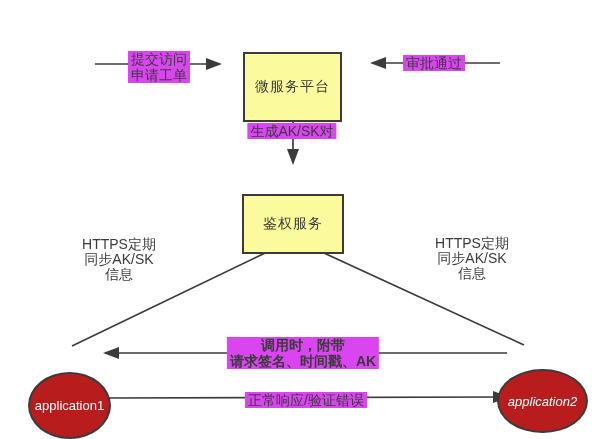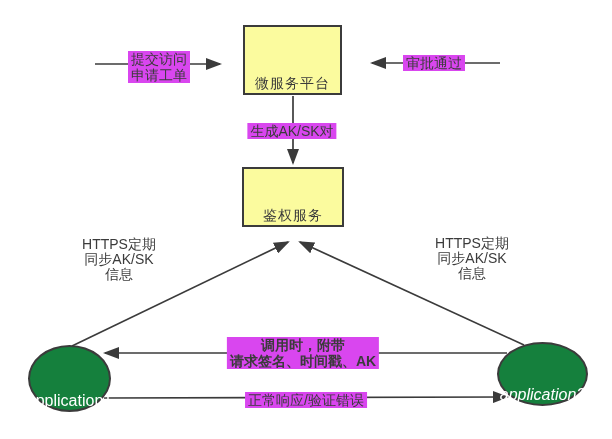--- a/index.html
+++ b/index.html
@@ -18,38 +18,39 @@
   svg.wires {
     position: absolute;
     left: 0;
     top: 0;
     width: 612px;
     height: 439px;
   }
   .node {
     position: absolute;
     display: flex;
-    align-items: flex-end;
+    align-items: center;
     justify-content: center;
     box-sizing: border-box;
     text-align: center;
+    margin-top: 27px;
   }
   .node.box {
     background: #fbfb9e;
     border: 2.5px solid #3b3b3b;
     color: #3b3b3b;
     font-size: 14px;
     letter-spacing: 1px;
   }
   .node.ellipse {
-    background: #15803d;
+    background: #b91c1c;
     border: 2.5px solid #3b3b3b;
     border-radius: 50%;
     color: #ffffff;
-    font-size: 16px;
+    font-size: 13px;
   }
   .edge-label {
     position: absolute;
     transform: translate(-50%, -50%);
     color: #3b3b3b;
     font-size: 14px;
     line-height: 16px;
     text-align: center;
     white-space: pre-line;
   }

